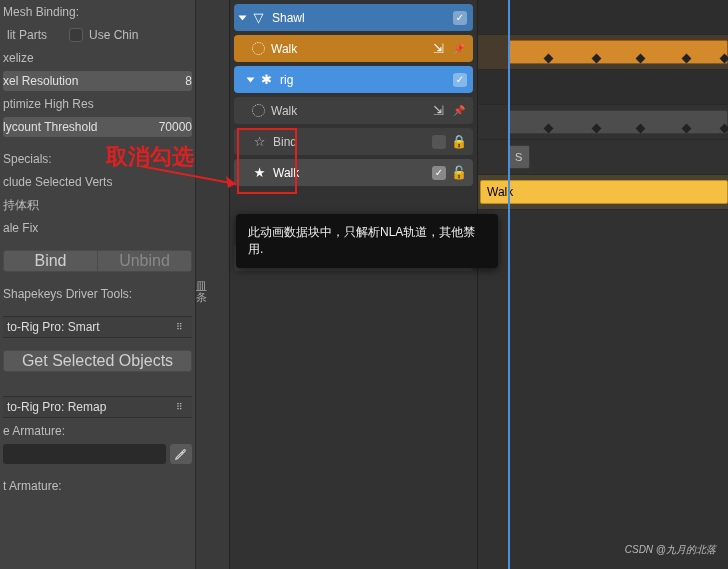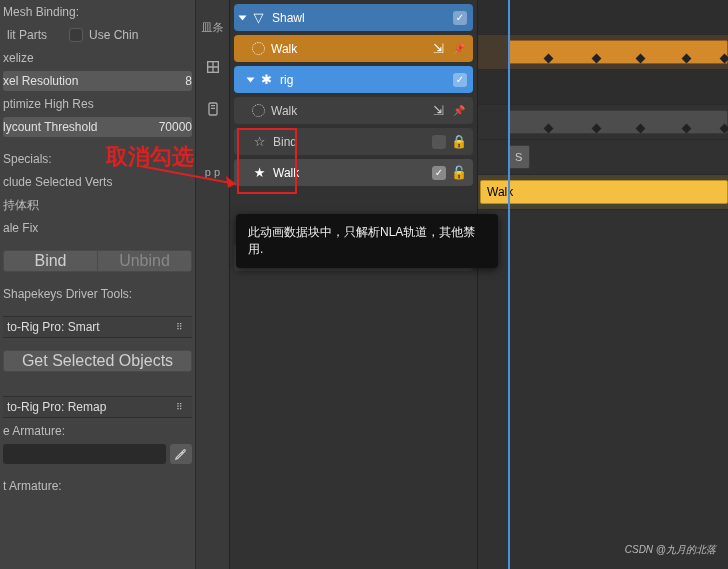--- a/index.html
+++ b/index.html
@@ -19,21 +19,21 @@
   .btngrp .btn:first-child{border-radius:3px 0 0 3px;border-right:none}
   .btngrp .btn:last-child{border-radius:0 3px 3px 0}
   .hdr{display:flex;align-items:center;height:22px;background:#3f3f3f;color:#ddd;padding-left:4px;border-top:1px solid #2f2f2f;border-bottom:1px solid #2f2f2f;position:relative;font-size:12px}
   .dotmenu{margin-left:auto;width:16px;color:#bbb;letter-spacing:-1px;font-size:9px}
   .dotmenu::before{content:"⠿"}
   .spacer{height:6px}
   .dropper{width:22px;display:flex;align-items:center;justify-content:center;background:#595959;border-radius:3px;height:20px;margin-left:4px}
   .armrow{display:flex;align-items:center}
   .armfld{flex:1;background:#2a2a2a;border-radius:3px;height:20px}
   
-  .strip{width:34px;background:#3a3a3a;border-right:1px solid #222;display:flex;flex-direction:column;align-items:center;padding-top:22px;gap:26px}
+  .strip{width:34px;background:#3a3a3a;border-right:1px solid #222;display:flex;flex-direction:row;align-items:center;padding-top:14px;gap:26px}
   .vtxt{font-size:11px;color:#aaa;line-height:1}
   .vicon{width:16px;height:16px;color:#aaa}
   
   .mid{width:248px;background:#323232;position:relative;border-right:1px solid #222}
   .track{display:flex;align-items:center;height:27px;padding:0 6px;gap:6px;border-radius:4px;margin:4px;font-size:13px;color:#fff;position:relative}
   .track.exp{background:#3e77b2}
   .track.act{background:#4792e0;padding-left:14px}
   .track.strip1{background:#c17d1f;padding-left:18px}
   .track.strip2{background:#3f3f3f;padding-left:18px;color:#ccc}
   .track.stand{background:#3f3f3f;padding-left:18px;color:#ccc}

